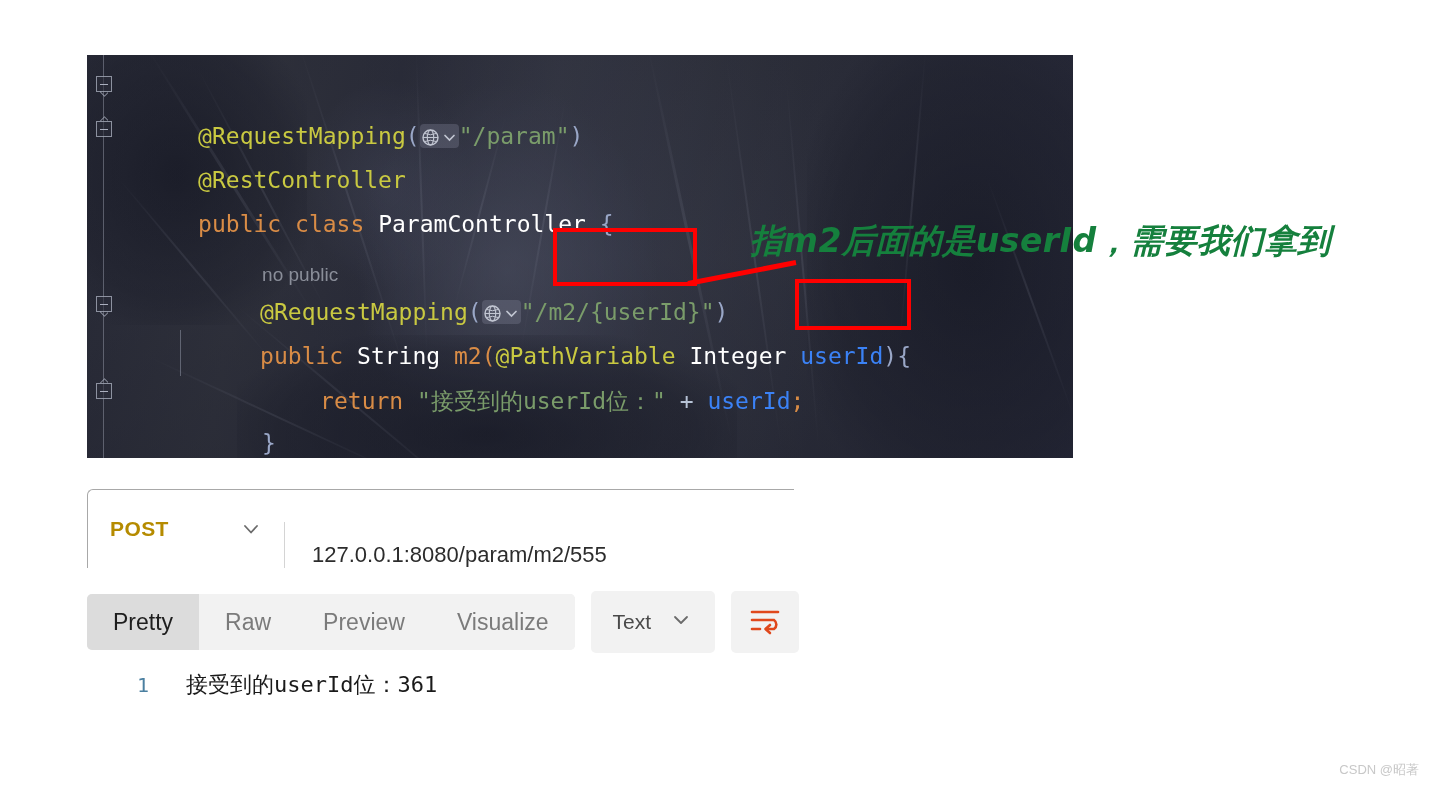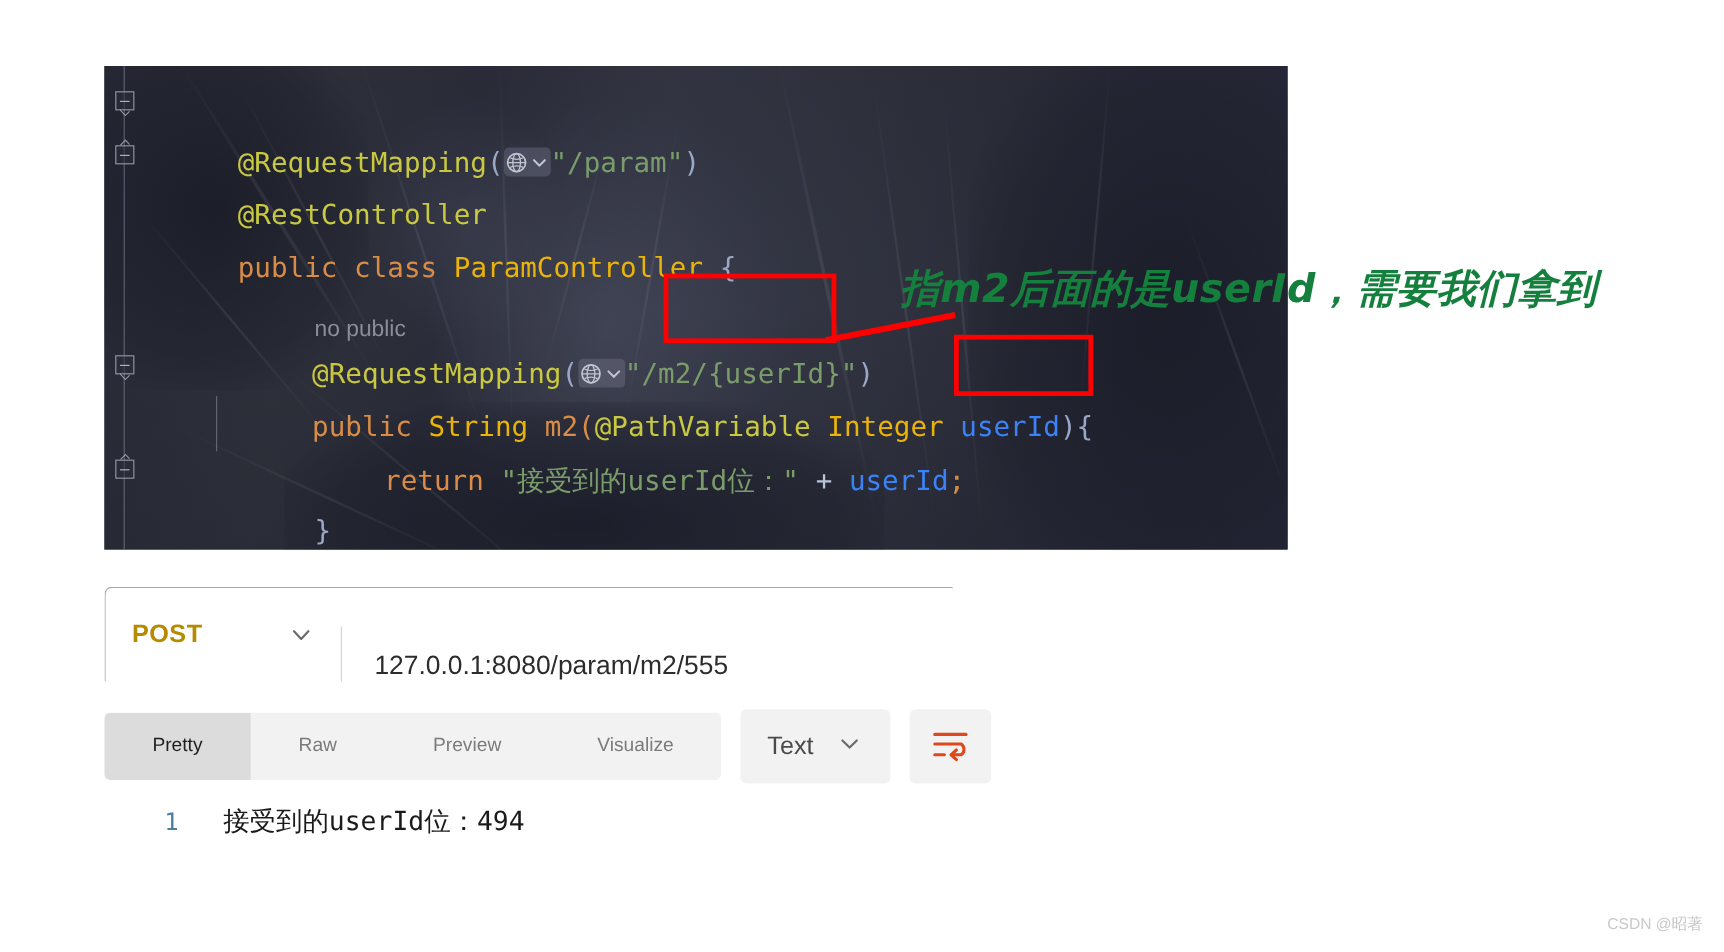--- a/index.html
+++ b/index.html
@@ -118,21 +118,21 @@
     left: 0;
     top: 0;
     font-family: "DejaVu Sans Mono", monospace;
     font-size: 23px;
     line-height: 44px;
     white-space: pre;
   }
   .cl { position: absolute; white-space: pre; }
   .kw-anno { color: #c9c941; }
   .kw { color: #d98c46; }
-  .type { color: #eab308; }
+  .type { color: #ffffff; }
   .ident { color: #3b82f6; text-align: center; }
   .str { color: #7a9c6a; }
   .str-q { color: #7a9c6a; }
   .brace { color: #9aa7c7; }
   .punct { color: #b7c3d6; }
   .semi { color: #d98c46; }
   .gray { color: #8a8e99; font-family: "Liberation Sans", sans-serif; font-size: 19px; }
   .url-underline { text-decoration-color: rgba(160,170,200,0.7); }
 
   .globe-badge {
@@ -231,22 +231,22 @@
   .tabgroup {
     display: flex;
     background: #f2f2f2;
     border-radius: 5px;
     overflow: hidden;
     height: 56px;
   }
   .tab {
     display: flex;
     align-items: center;
-    padding: 0 40px;
-    font-size: 16px;
+    padding: 0 26px;
+    font-size: 23px;
     color: #7b7b7b;
     background: #f2f2f2;
     cursor: pointer;
   }
   .tab.active {
     background: #dcdcdc;
     color: #1e1e1e;
   }
   .pill {
     display: flex;
@@ -462,16 +462,16 @@
         <path d="M4 15 H26 A5.5 5.5 0 0 1 26 24 H18" fill="none" stroke="#e0481c" stroke-width="2.6" stroke-linecap="round"></path>
         <path d="M22 20 L17.5 24 L22 28" fill="none" stroke="#e0481c" stroke-width="2.6" stroke-linecap="round" stroke-linejoin="round"></path>
         <line x1="4" y1="24" x2="12" y2="24" stroke="#e0481c" stroke-width="2.6" stroke-linecap="round"></line>
       </svg>
     </span>
   </div>
 </div>
 
 <div id="resp-body">
   <div id="line-no">1</div>
-  <div id="resp-text">接受到的userId位：494</div>
+  <div id="resp-text">接受到的userId位：361</div>
 </div>
 
 <div id="watermark">CSDN @昭著</div>
 
 </body></html>

